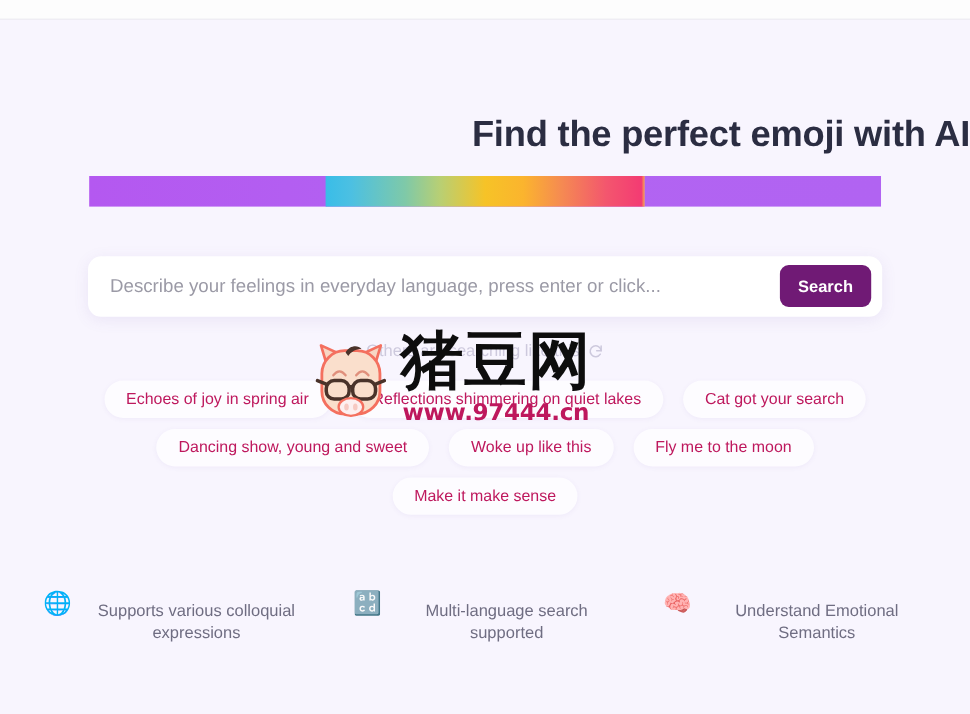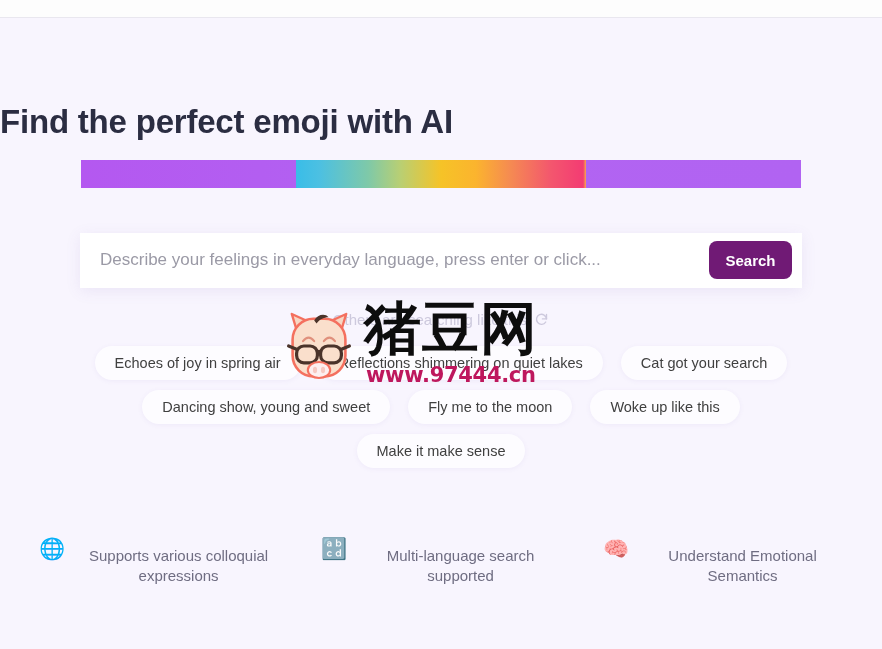--- a/index.html
+++ b/index.html
@@ -26,21 +26,21 @@
   
   .page {
     position: relative;
     width: 882px;
     height: 631px;
     background: #f8f5fe;
   }
 
   
   .hero-title {
-    text-align: left;
+    text-align: right;
     font-size: 33px;
     font-weight: bold;
     color: #2b2d42;
     letter-spacing: -0.2px;
     padding-top: 84px;
     line-height: 1.2;
   }
 
   
   .gradient-bar-wrap {
@@ -73,21 +73,21 @@
         #f33b73 99%,
         #f9a94a 100%);
   }
 
   
   .search-wrap {
     margin: 45px auto 0 auto;
     width: 722px;
     height: 55px;
     background: #ffffff;
-    border-radius: 0;
+    border-radius: 12px;
     box-shadow: 0 3px 14px rgba(120, 90, 180, 0.10);
     display: flex;
     align-items: center;
     padding: 0 10px 0 20px;
   }
   .search-input {
     flex: 1;
     border: none;
     outline: none;
     font-family: "Liberation Sans", sans-serif;
@@ -143,21 +143,21 @@
   .chip-row {
     display: flex;
     justify-content: center;
     gap: 18px;
   }
   .chip {
     background: #fdfcff;
     border-radius: 999px;
     padding: 9px 20px;
     font-size: 14.5px;
-    color: #404040;
+    color: #be185d;
     box-shadow: 0 1px 5px rgba(120, 90, 180, 0.07);
     white-space: nowrap;
     cursor: pointer;
   }
 
   
   .features {
     margin-top: 43px;
     display: flex;
     justify-content: center;
@@ -250,22 +250,22 @@
   </div>
 
   <div class="chips">
     <div class="chip-row">
       <div class="chip">Echoes of joy in spring air</div>
       <div class="chip">Reflections shimmering on quiet lakes</div>
       <div class="chip">Cat got your search</div>
     </div>
     <div class="chip-row">
       <div class="chip">Dancing show, young and sweet</div>
+      <div class="chip">Woke up like this</div>
       <div class="chip">Fly me to the moon</div>
-      <div class="chip">Woke up like this</div>
     </div>
     <div class="chip-row">
       <div class="chip">Make it make sense</div>
     </div>
   </div>
 
   <div class="features">
     <div class="feature">
       <span class="feature-icon">🌐</span>
       <span class="feature-text">Supports various colloquial expressions</span>

